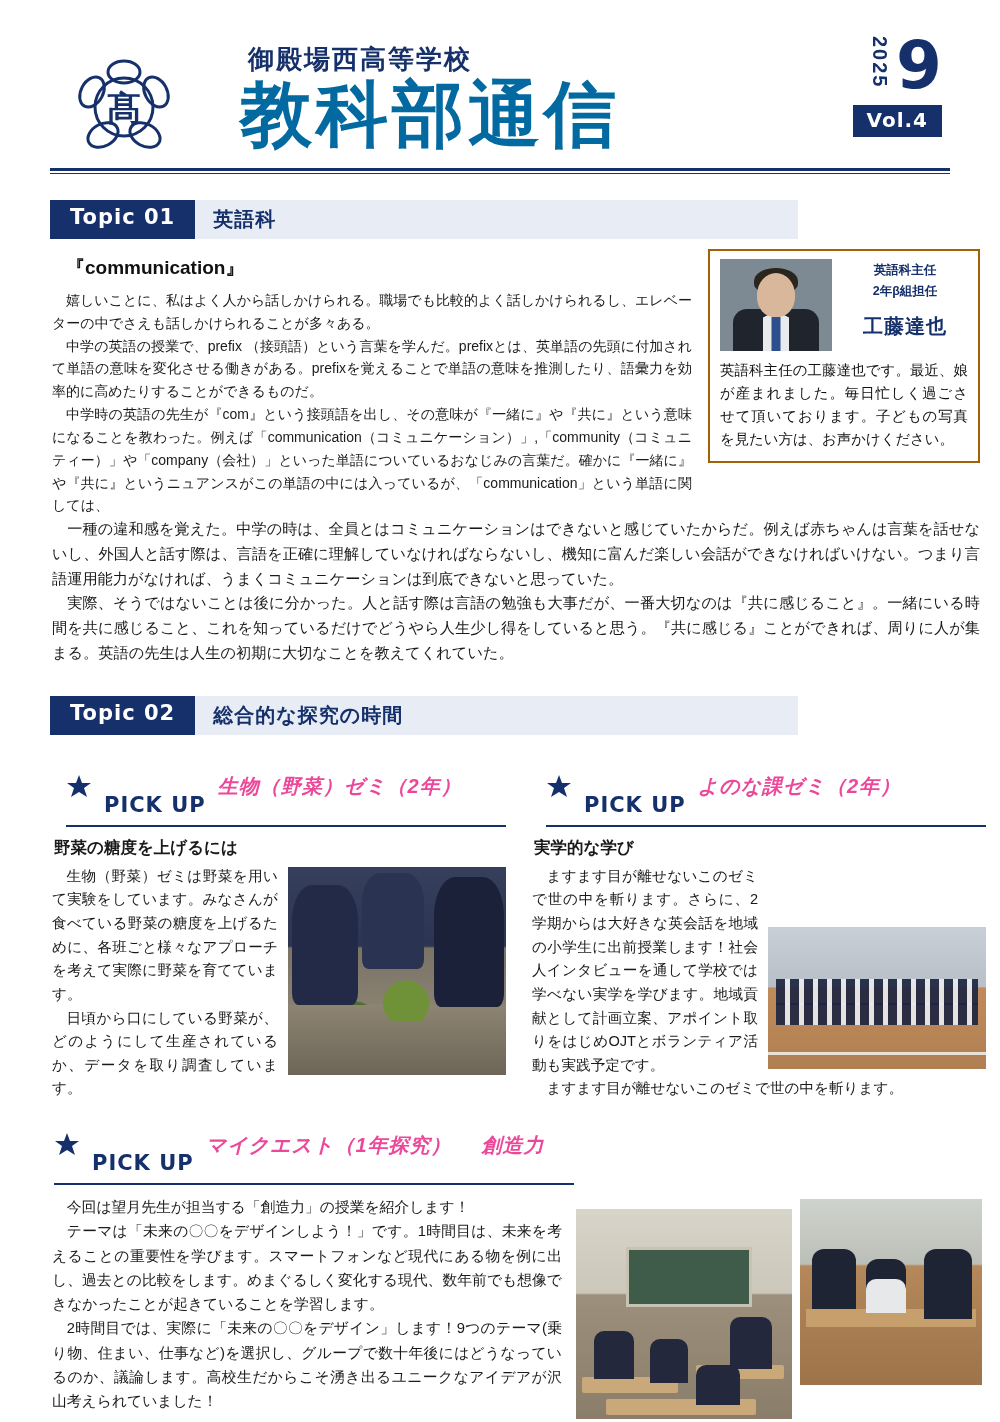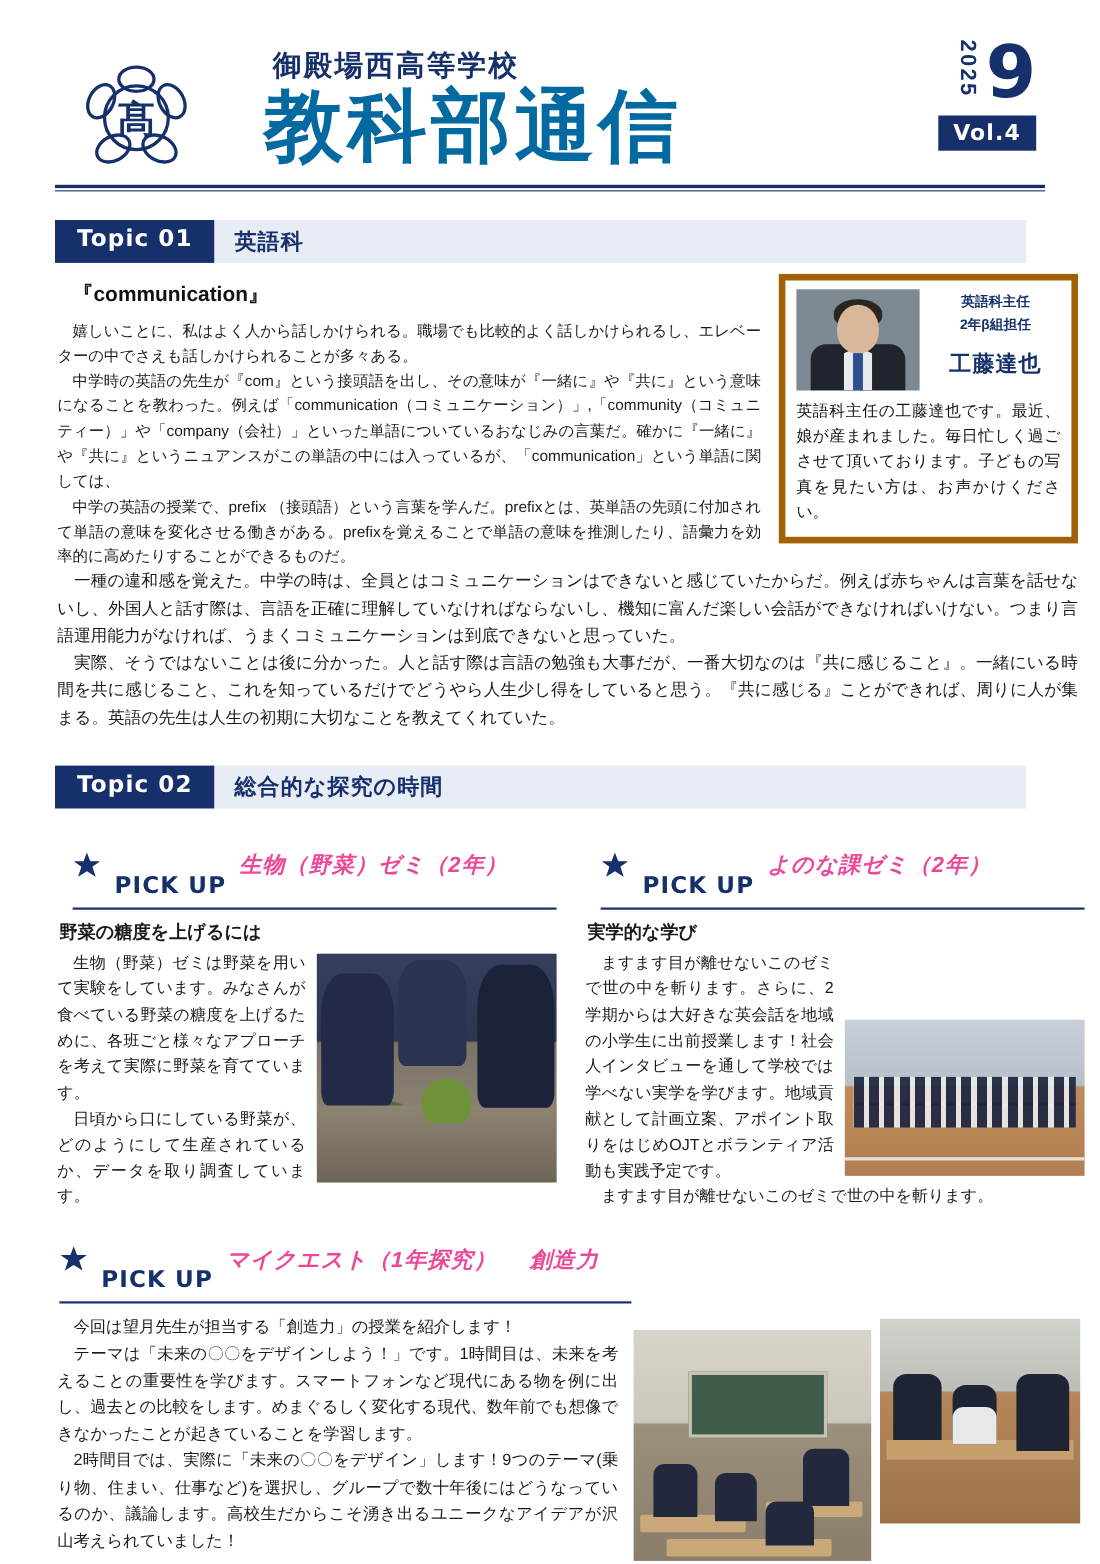--- a/index.html
+++ b/index.html
@@ -108,21 +108,21 @@
     display: block;
     margin-top: 2px;
     border-top: 1px solid #16306b;
   }
 
   
   .topic-bar {
     display: flex;
     align-items: stretch;
     margin: 22px 0 0 10px;
-    width: 883px;
+    width: 748px;
   }
   .topic-tag {
     background: #16306b;
     color: #ffffff;
     font-size: 21px;
     font-weight: bold;
     letter-spacing: 1px;
     padding: 5px 20px 7px 20px;
     font-family: "DejaVu Sans", sans-serif;
   }
@@ -165,21 +165,21 @@
     font-size: 15.2px;
     line-height: 1.63;
     text-align: justify;
     margin-top: 0;
   }
   .teacher-card {
     position: absolute;
     right: 0;
     top: -6px;
     width: 272px;
-    border: 6px solid #a16207;
+    border: 2px solid #a16207;
     box-sizing: border-box;
     padding: 8px 10px 10px 10px;
     background: #fff;
   }
   .teacher-top {
     display: flex;
     gap: 10px;
   }
   .teacher-photo {
     width: 112px;
@@ -490,22 +490,22 @@
           <div class="teacher-name">工藤達也</div>
         </div>
       </div>
       <div class="teacher-desc">英語科主任の工藤達也です。最近、娘が産まれました。毎日忙しく過ごさせて頂いております。子どもの写真を見たい方は、お声かけください。</div>
     </div>
 
     <div class="t1-heading">『communication』</div>
 
     <div class="t1-col">
       <p>嬉しいことに、私はよく人から話しかけられる。職場でも比較的よく話しかけられるし、エレベーターの中でさえも話しかけられることが多々ある。</p>
+      <p>中学の英語の授業で、prefix （接頭語）という言葉を学んだ。prefixとは、英単語の先頭に付加されて単語の意味を変化させる働きがある。prefixを覚えることで単語の意味を推測したり、語彙力を効率的に高めたりすることができるものだ。</p>
       <p>中学時の英語の先生が『com』という接頭語を出し、その意味が『一緒に』や『共に』という意味になることを教わった。例えば「communication（コミュニケーション）」,「community（コミュニティー）」や「company（会社）」といった単語についているおなじみの言葉だ。確かに『一緒に』や『共に』というニュアンスがこの単語の中には入っているが、「communication」という単語に関しては、</p>
-      <p>中学の英語の授業で、prefix （接頭語）という言葉を学んだ。prefixとは、英単語の先頭に付加されて単語の意味を変化させる働きがある。prefixを覚えることで単語の意味を推測したり、語彙力を効率的に高めたりすることができるものだ。</p>
     </div>
 
     <div class="t1-full">
       <p>一種の違和感を覚えた。中学の時は、全員とはコミュニケーションはできないと感じていたからだ。例えば赤ちゃんは言葉を話せないし、外国人と話す際は、言語を正確に理解していなければならないし、機知に富んだ楽しい会話ができなければいけない。つまり言語運用能力がなければ、うまくコミュニケーションは到底できないと思っていた。</p>
       <p>実際、そうではないことは後に分かった。人と話す際は言語の勉強も大事だが、一番大切なのは『共に感じること』。一緒にいる時間を共に感じること、これを知っているだけでどうやら人生少し得をしていると思う。『共に感じる』ことができれば、周りに人が集まる。英語の先生は人生の初期に大切なことを教えてくれていた。</p>
     </div>
   </div>
 
   <div class="topic-bar" style="margin-top:30px;">
     <div class="topic-tag">Topic 02</div>

